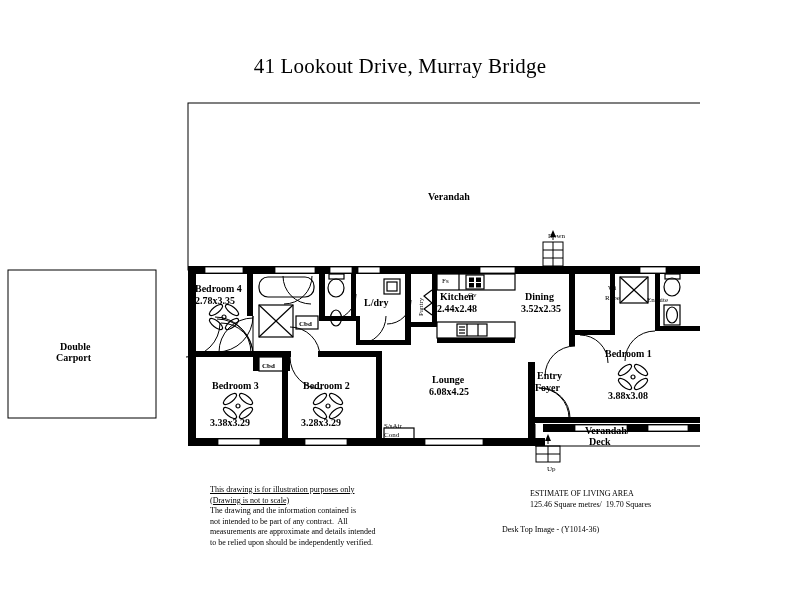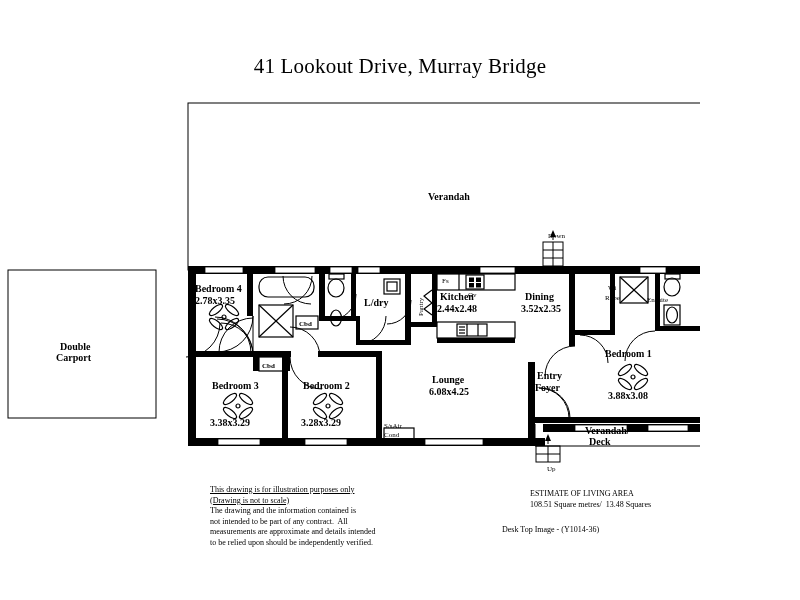--- a/index.html
+++ b/index.html
@@ -387,17 +387,17 @@
   </svg>
 
   <div class="note-block" id="disclaimer"><span class="u">This drawing is for illustration purposes only</span>
 <span class="u">(Drawing is not to scale)</span>
 <span>The drawing and the information contained is</span>
 <span>not intended to be part of any contract.  All</span>
 <span>measurements are approximate and details intended</span>
 <span>to be relied upon should be independently verified.</span></div>
 
   <div class="note-block" id="estimate"><span>ESTIMATE OF LIVING AREA</span>
-<span>108.51 Square metres/  13.48 Squares</span></div>
+<span>125.46 Square metres/  19.70 Squares</span></div>
 
   <div class="note-block" id="deskinfo"><span>Desk Top Image - (Y1014-36)</span></div>
 
 </div>
 
 </body></html>

